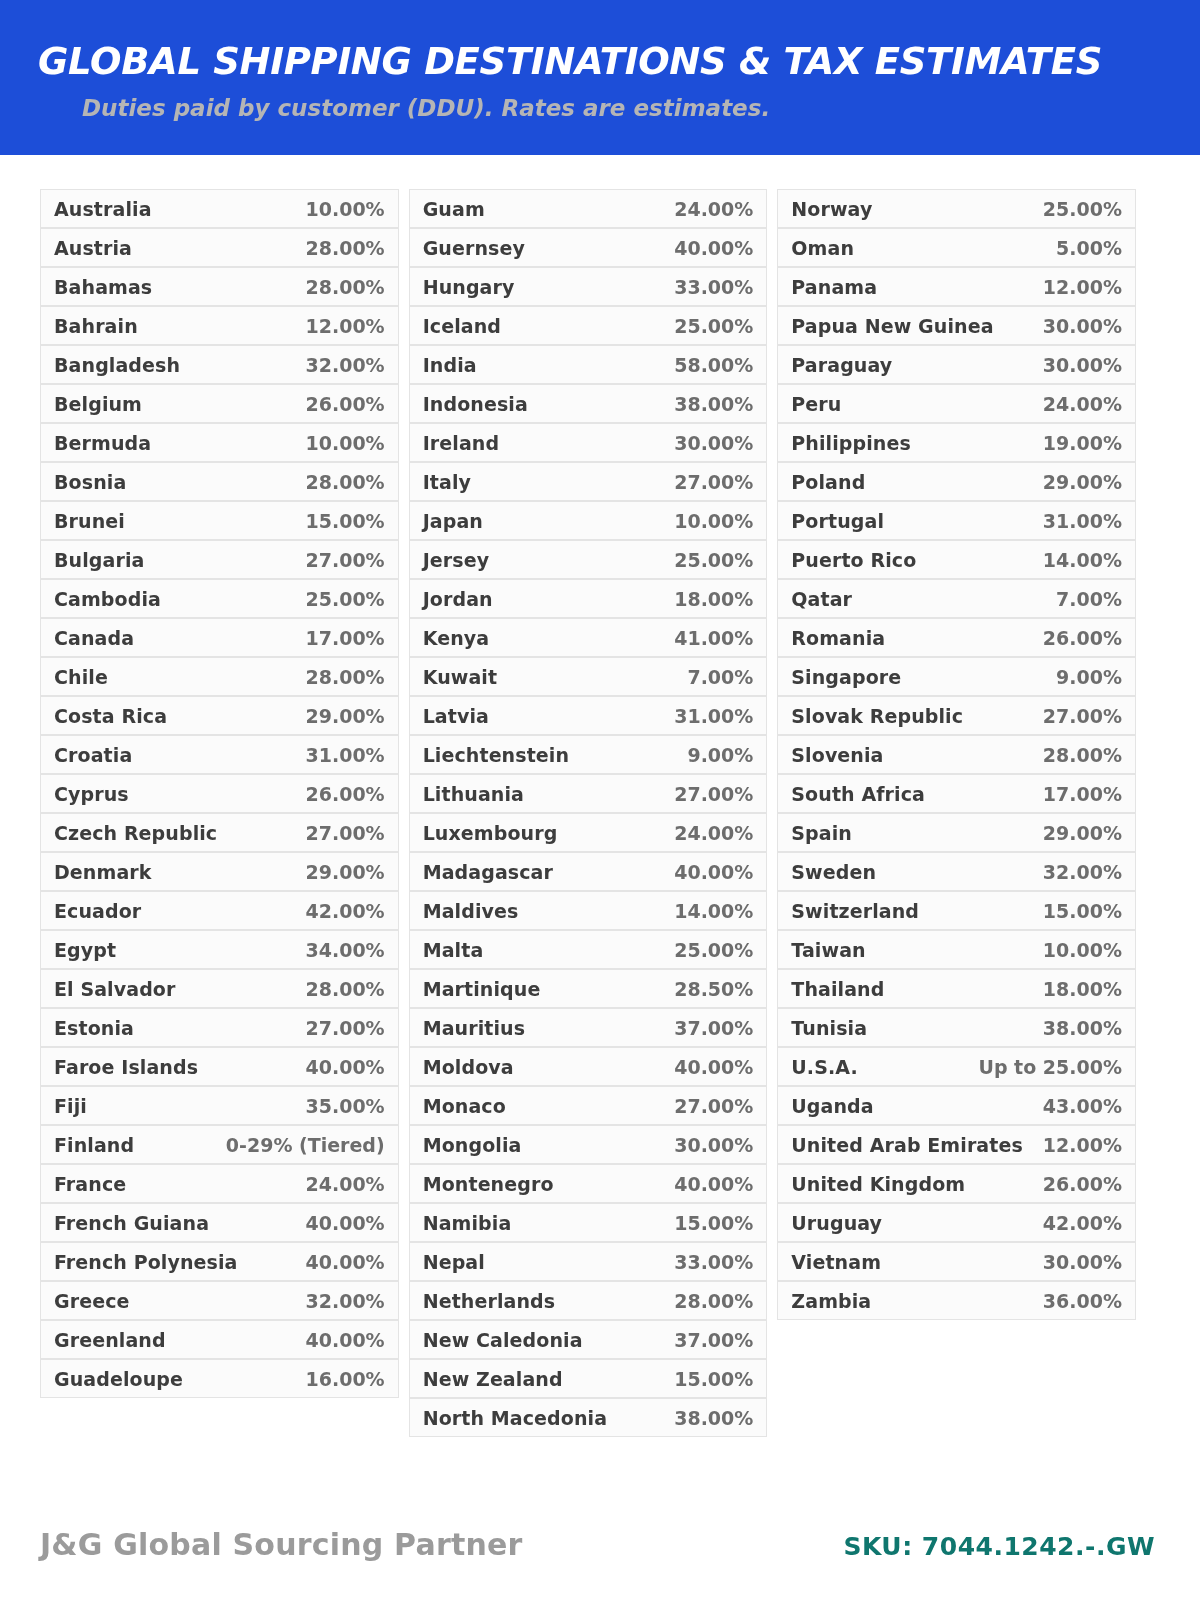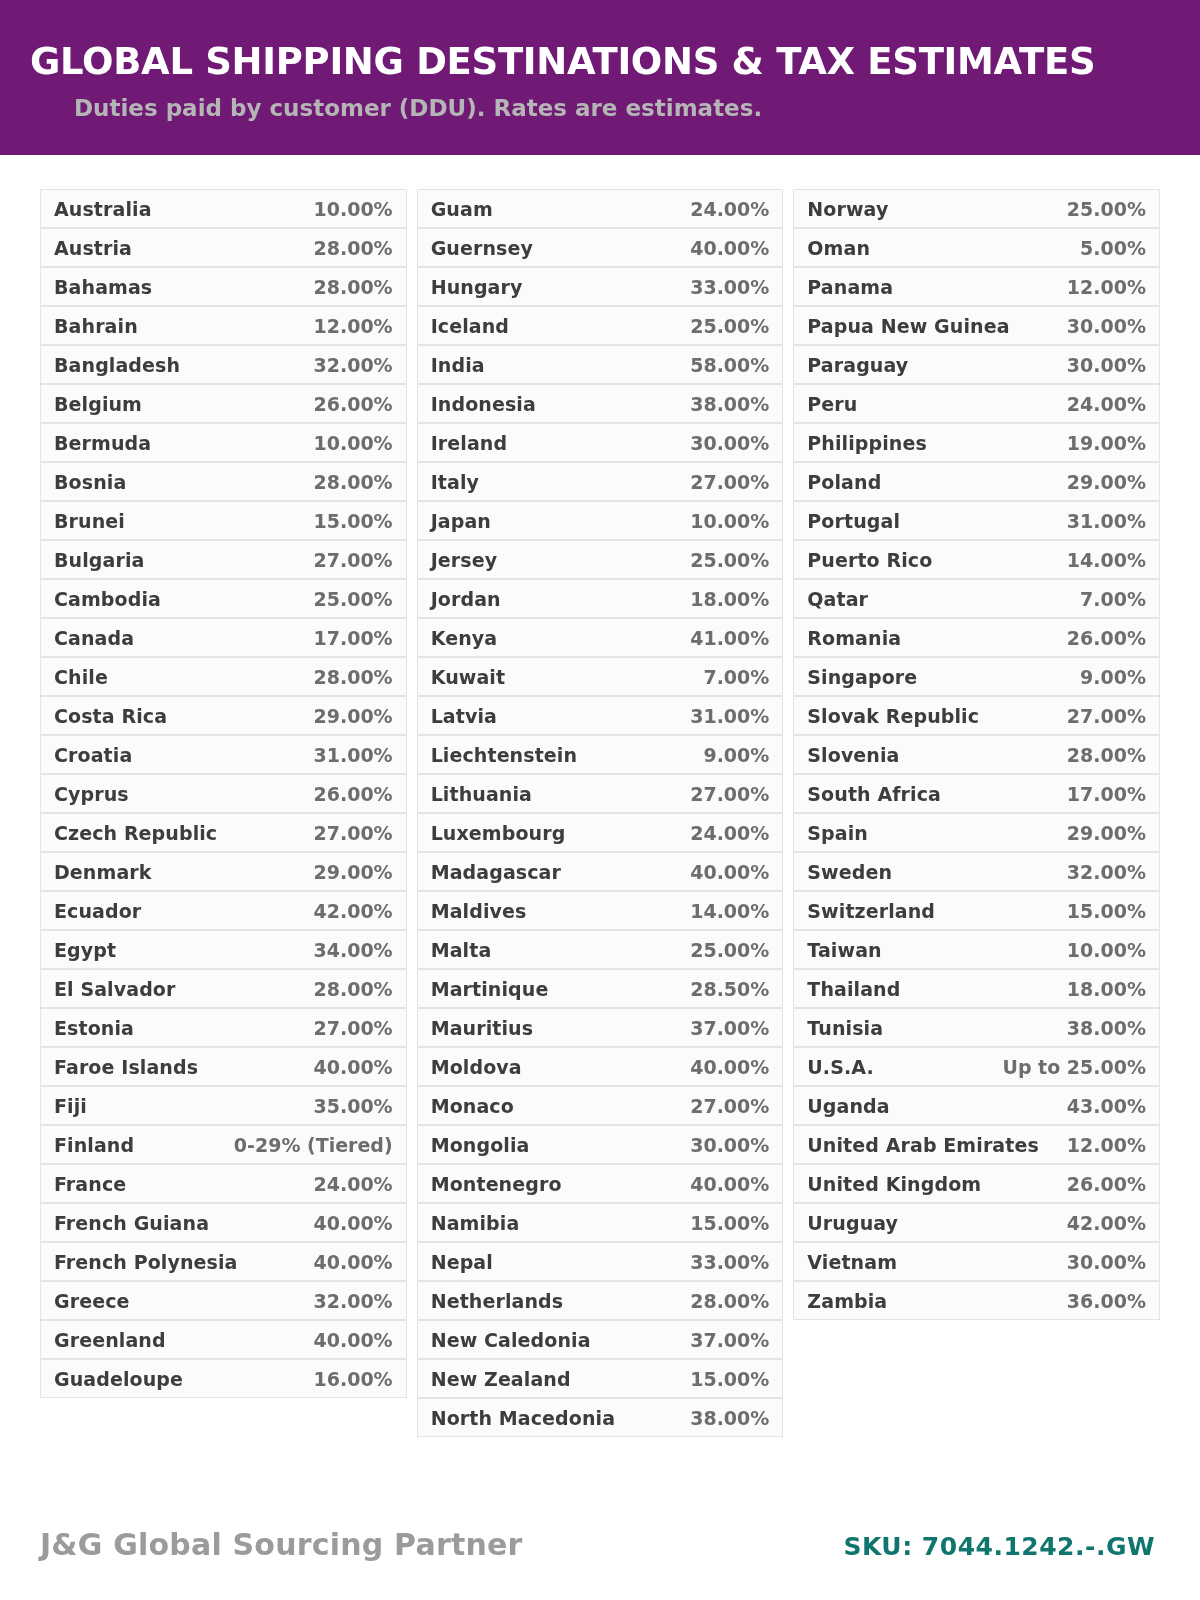--- a/index.html
+++ b/index.html
@@ -8,42 +8,43 @@
     height: 1600px;
     background: #ffffff;
     font-family: "DejaVu Sans", "Liberation Sans", sans-serif;
     display: flex;
     flex-direction: column;
     overflow: hidden;
   }
 
   
   .header {
-    background: #701a75;
-    padding: 40px 50px 34px 30px;
+    background: #1d4ed8;
+    padding: 40px 50px 34px 38px;
     flex: 0 0 auto;
+    font-style: italic;
   }
   .header .title {
     color: #ffffff;
     font-size: 37px;
     font-weight: bold;
     letter-spacing: -0.3px;
     white-space: nowrap;
   }
   .header .subtitle {
     color: #b5b5b5;
     font-size: 23px;
     font-weight: bold;
     margin-top: 12px;
     margin-left: 44px;
   }
 
   
   .tables {
-    margin: 34px 40px 0 40px;
+    margin: 34px 64px 0 40px;
     display: grid;
     grid-template-columns: repeat(3, 1fr);
     column-gap: 10px;
     align-items: start;
   }
   .col {
     display: flex;
     flex-direction: column;
     gap: 2px;
     background: #e4e4e4;

